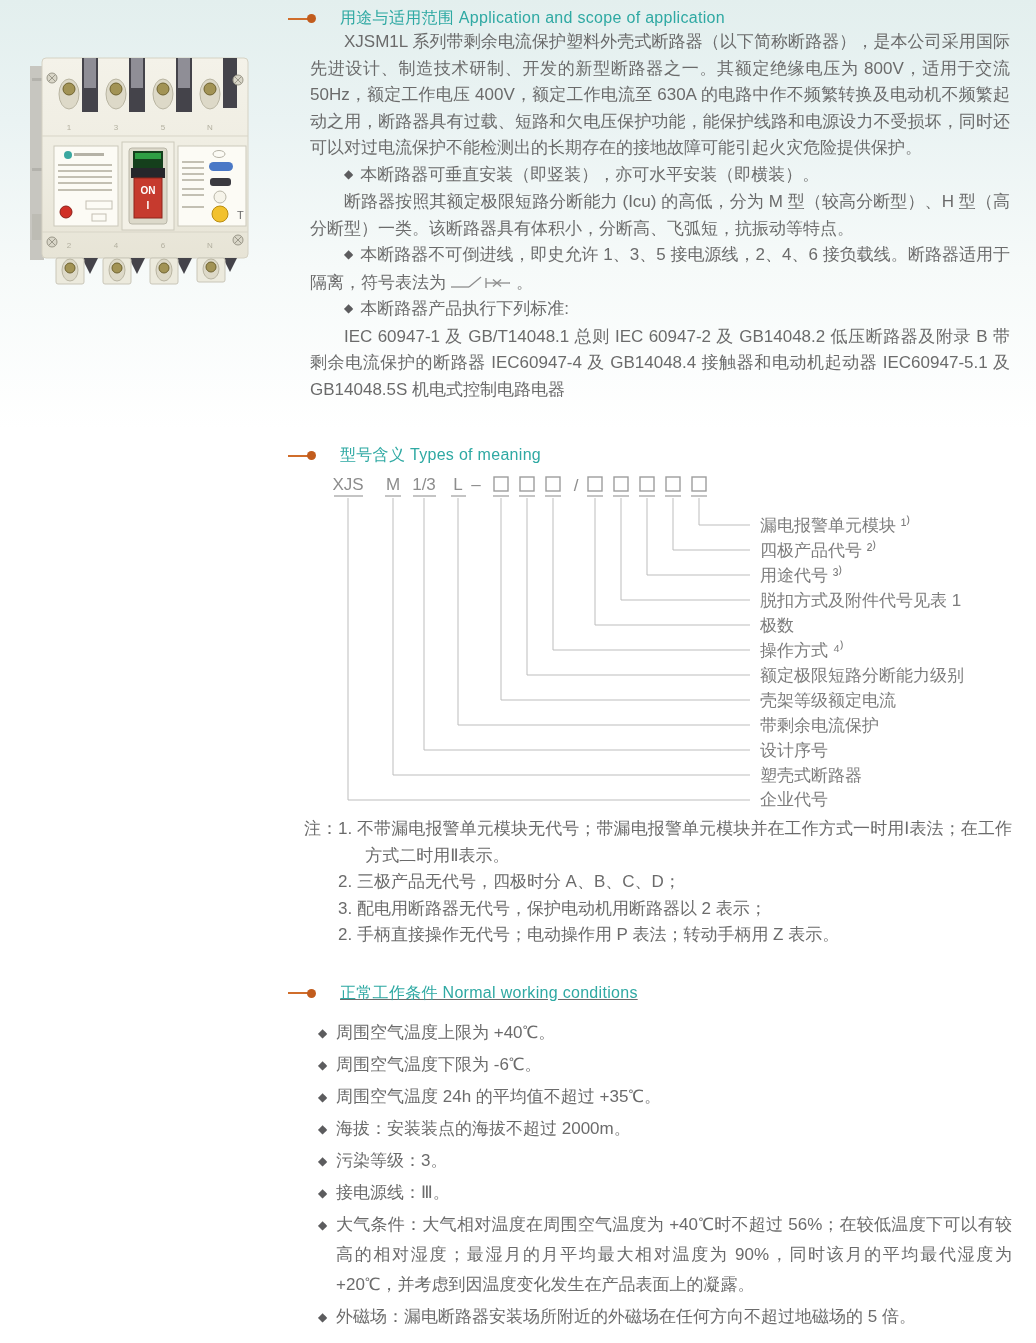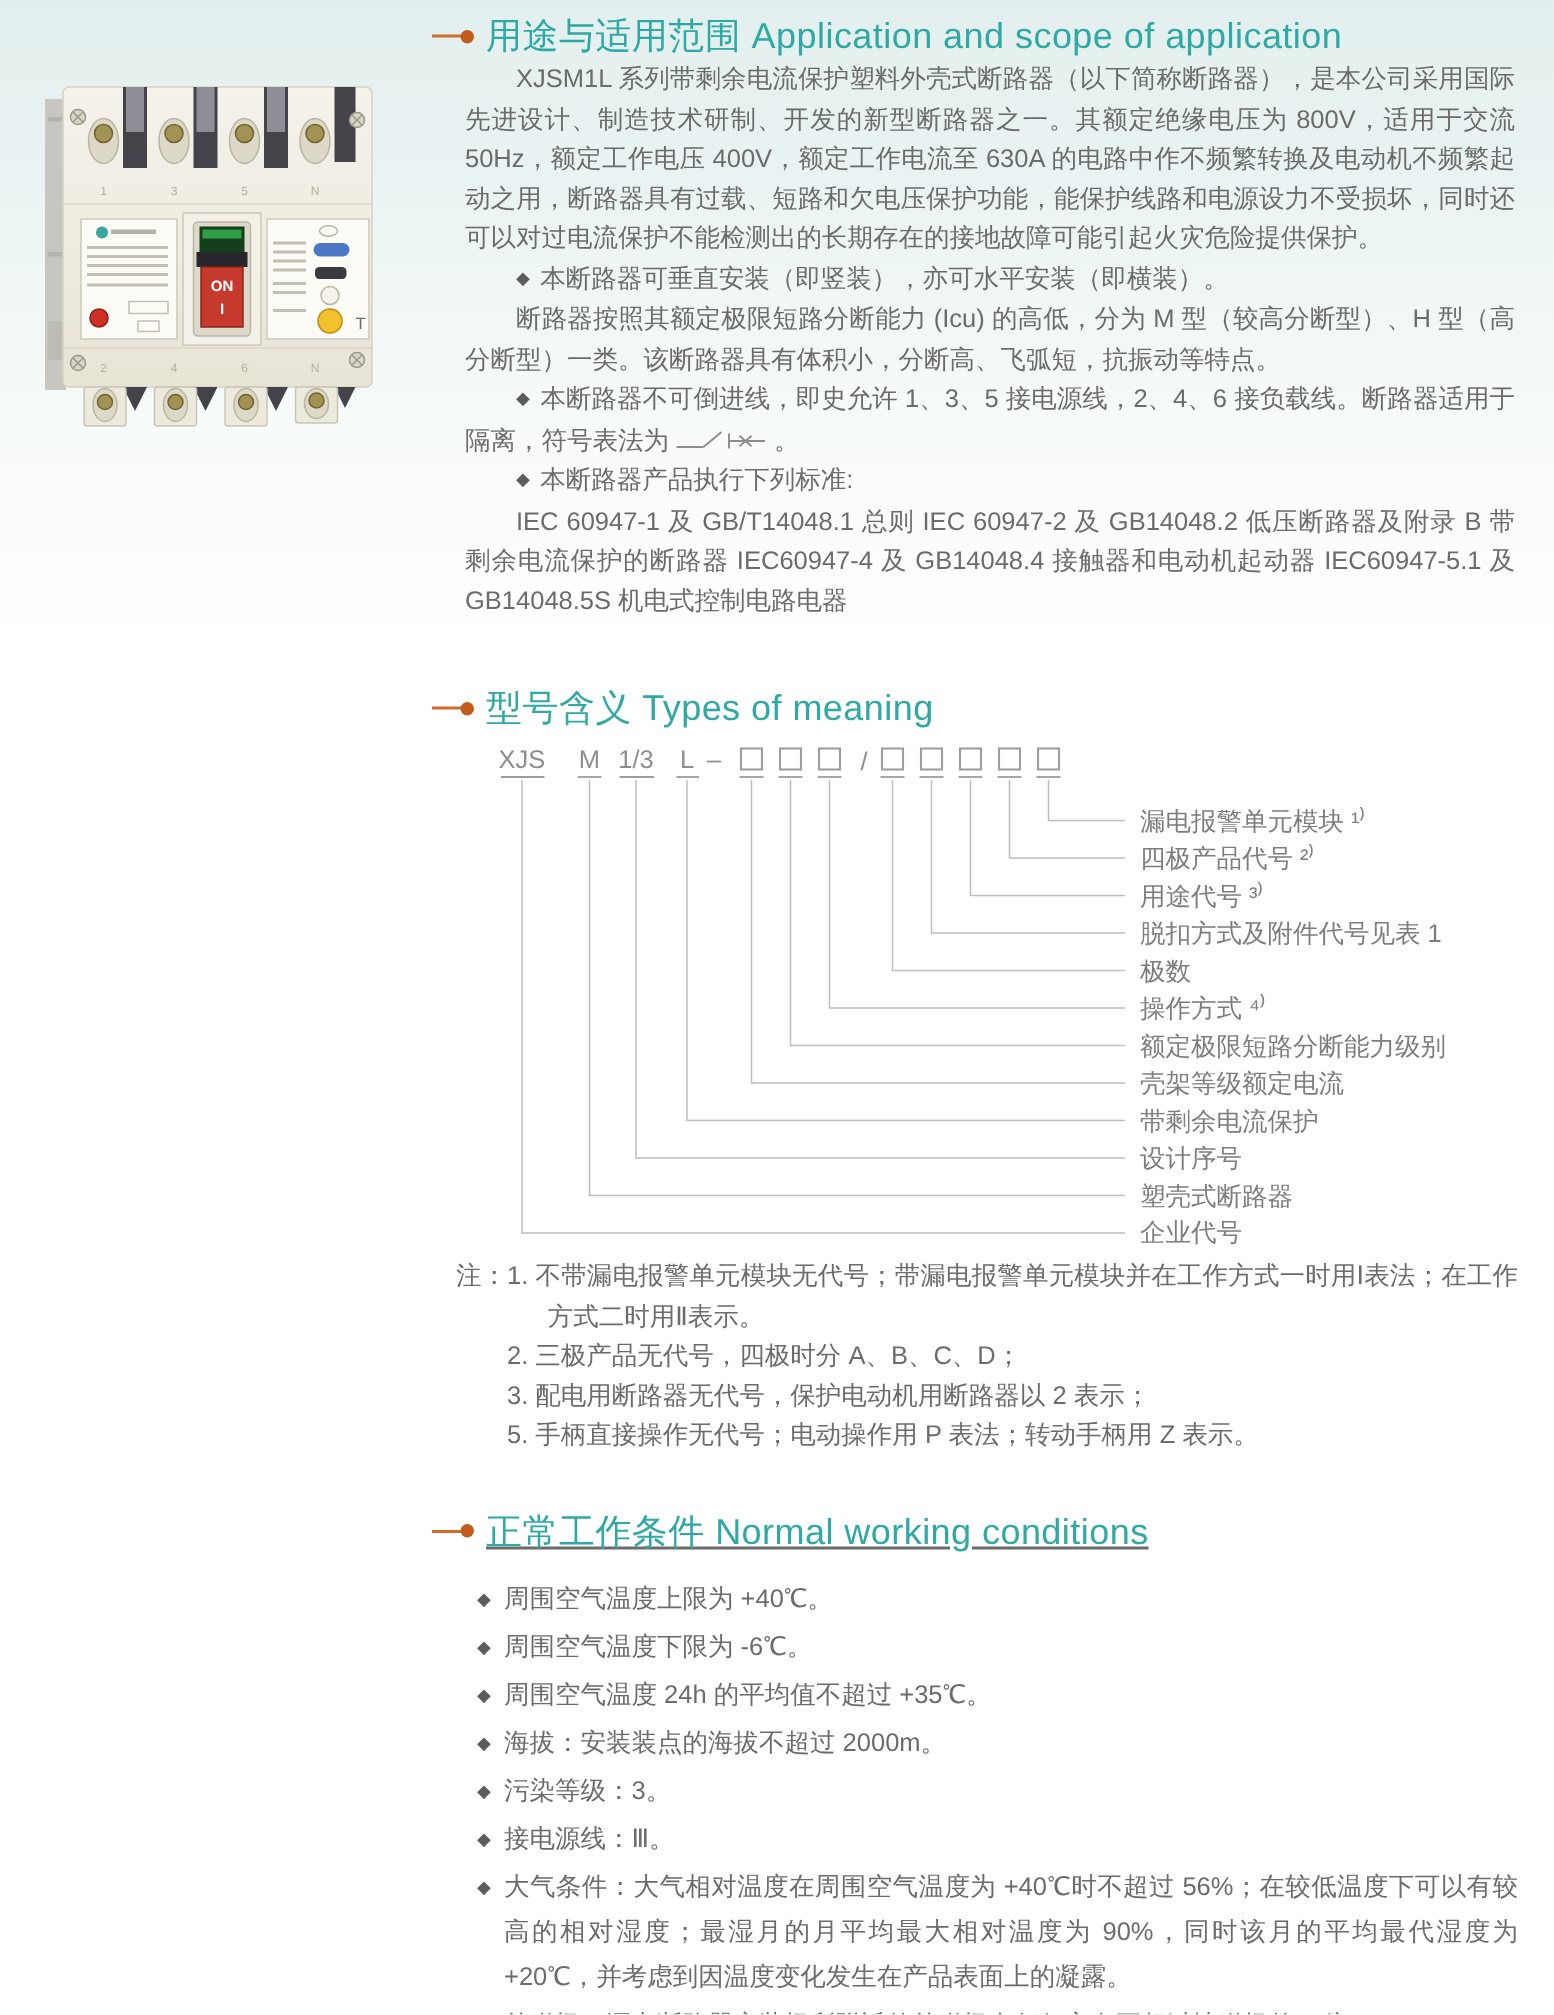--- a/index.html
+++ b/index.html
@@ -15,21 +15,21 @@
   
   .photo{
     position:absolute;left:24px;top:18px;width:238px;height:270px;
   }
   
   .content{position:absolute;left:288px;top:8px;width:724px;}
   .sec-head{display:flex;align-items:center;margin:0 0 0 0;}
   .hmark{position:relative;width:28px;height:9px;flex:none;}
   .hline{position:absolute;left:0;top:3.5px;width:21px;height:2px;background:#d06d2b;}
   .hdot{position:absolute;right:0;top:0;width:9px;height:9px;border-radius:50%;background:#c25c1d;}
-  .htext{margin-left:8px;font-size:24px;color:#2fa9a3;letter-spacing:.3px;text-align:center;}
+  .htext{margin-left:24px;font-size:16px;color:#2fa9a3;letter-spacing:.3px;text-align:center;}
   .t{font-size:17px;line-height:26.5px;color:#6b6b6b;text-align:justify;margin:0 0 0 22px;width:700px;}
   .indent{text-indent:2em;}
   .dia{font-size:12px;color:#5c5c5e;margin-right:7px;position:relative;top:-2px;}
   .dia2{position:absolute;left:0;top:0;font-size:12px;color:#5c5c5e;}
   .iso-svg{vertical-align:-2px;margin:0 4px;}
   .p1{}
   
   .diagram{display:block;margin:8px 0 0 22px;}
   .dg-token{font-size:17px;fill:#8d8d8d;}
   .dg-label{font-size:17px;fill:#7d7d7d;}
@@ -273,21 +273,21 @@
       <text class="dg-label" x="450" y="307">塑壳式断路器</text>
       <text class="dg-label" x="450" y="331">企业代号</text>
     </svg>
 
     <div class="notes">
       <span class="notes-prefix">注：</span>
       <div class="notes-list">
         <p class="note">1. 不带漏电报警单元模块无代号；带漏电报警单元模块并在工作方式一时用Ⅰ表法；在工作方式二时用Ⅱ表示。</p>
         <p class="note">2. 三极产品无代号，四极时分 A、B、C、D；</p>
         <p class="note">3. 配电用断路器无代号，保护电动机用断路器以 2 表示；</p>
-        <p class="note">5. 手柄直接操作无代号；电动操作用 P 表法；转动手柄用 Z 表示。</p>
+        <p class="note">2. 手柄直接操作无代号；电动操作用 P 表法；转动手柄用 Z 表示。</p>
       </div>
     </div>
 
     <div class="sec-head h3sp">
       <span class="hmark">
           <i class="hline"></i>
           <i class="hdot"></i>
         </span>
       <span class="htext">正常工作条件 Normal working conditions</span>
     </div>

